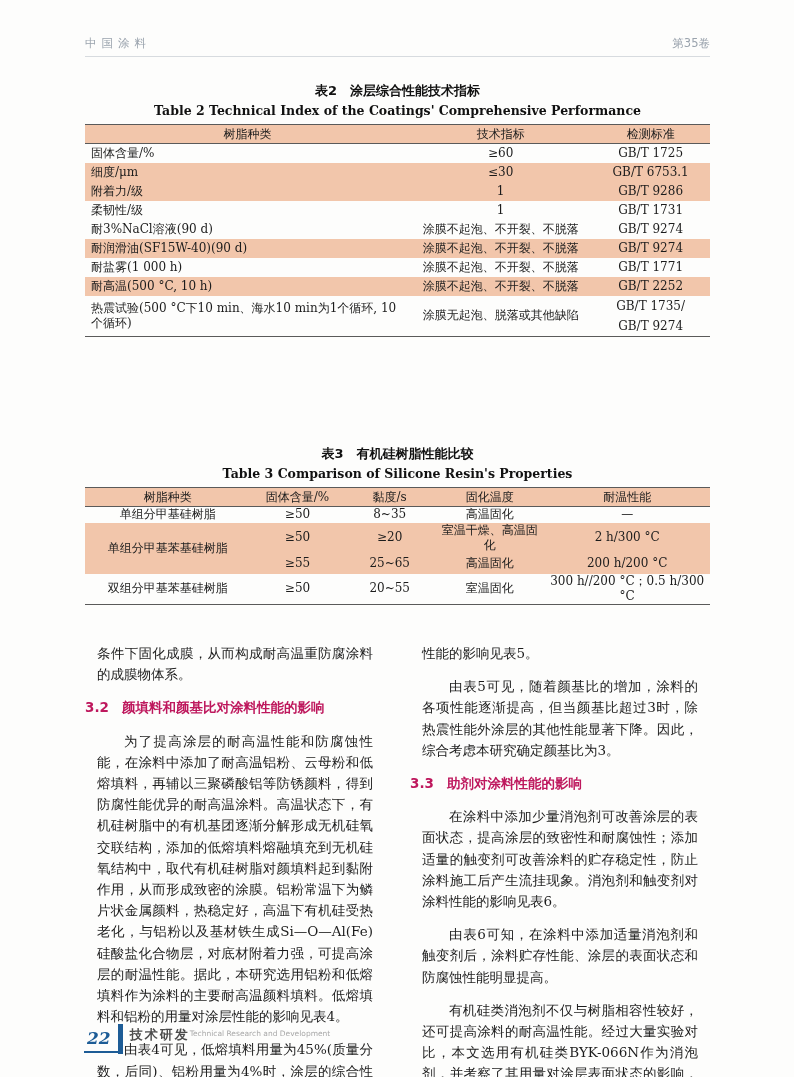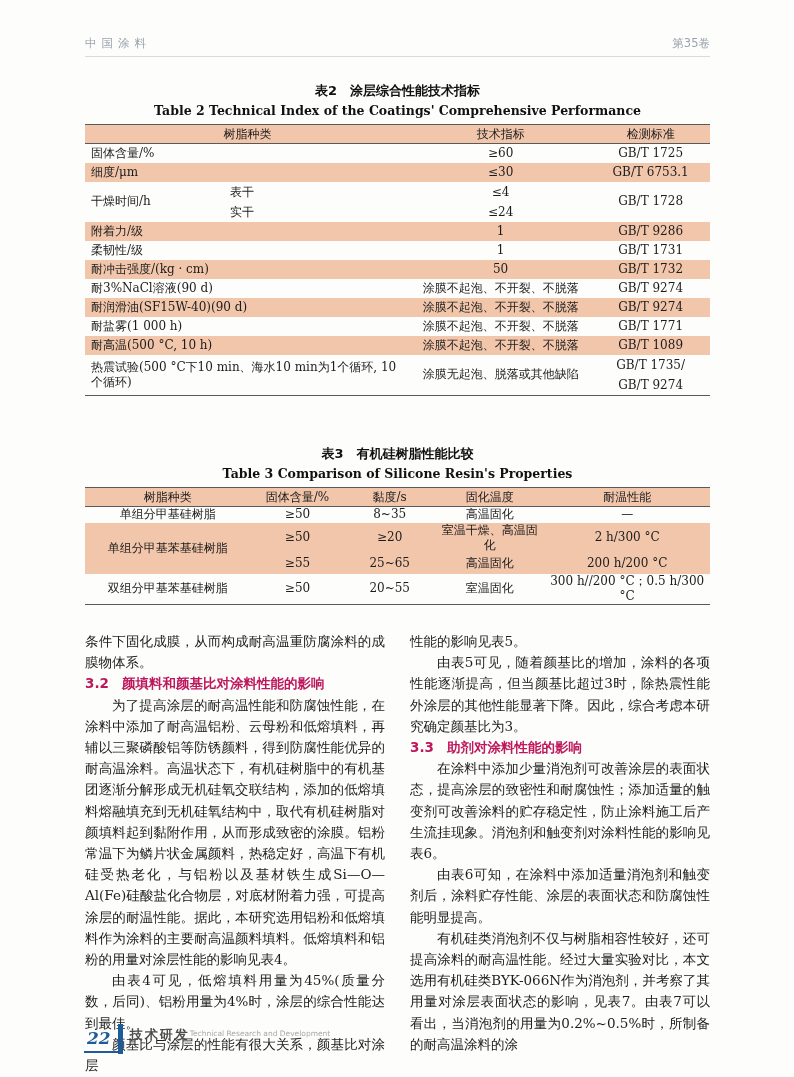--- a/index.html
+++ b/index.html
@@ -56,21 +56,21 @@
   .t3 col.c4 { width: 17.5%; } .t3 col.c5 { width: 26.5%; }
   .t3 td { text-align: center; height: 16px; }
   .t3 td.sub { height: 21px; }
 
   
   .cols {
     position: absolute; top: 631px; left: 85px; width: 625px;
     display: flex; justify-content: space-between;
   }
   .col { width: 300px; font-size: 13.5px; line-height: 21.2px; text-align: justify; }
-  .col p { margin: 0; }
+  .col p { margin: 12px; }
   .col p.ind { text-indent: 2em; }
   h3.sec {
     color: #be185d; font-size: 13.5px; line-height: 21.2px;
     font-family: "DejaVu Sans", "Liberation Sans", sans-serif; font-weight: bold;
   }
   h3.sec .num { margin-right: 13px; }
 
   
   .footer { position: absolute; left: 84px; top: 1024px; display: flex; align-items: flex-start; }
   .pageno {
@@ -113,70 +113,49 @@
       <tr>
         <td class="item">固体含量/%</td>
         <td class="val">≥60</td>
         <td class="std">GB/T 1725</td>
       </tr>
       <tr class="shade">
         <td class="item">细度/μm</td>
         <td class="val">≤30</td>
         <td class="std">GB/T 6753.1</td>
       </tr>
-      <tr>
-        <td class="item dbl rel">
-          <span>干燥时间/h</span>
-          <span class="subcol">
-            <div>表干</div>
-            <div>实干</div>
-          </span>
-        </td>
-        <td class="val dbl">
-          <div class="stack">
-            <div>≤4</div>
-            <div>≤24</div>
-          </div>
-        </td>
-        <td class="std dbl">GB/T 1728</td>
-      </tr>
       <tr class="shade">
         <td class="item">附着力/级</td>
         <td class="val">1</td>
         <td class="std">GB/T 9286</td>
       </tr>
       <tr>
         <td class="item">柔韧性/级</td>
         <td class="val">1</td>
         <td class="std">GB/T 1731</td>
       </tr>
-      <tr class="shade">
-        <td class="item">耐冲击强度/(kg · cm)</td>
-        <td class="val">50</td>
-        <td class="std">GB/T 1732</td>
-      </tr>
       <tr>
         <td class="item">耐3%NaCl溶液(90 d)</td>
         <td class="val">涂膜不起泡、不开裂、不脱落</td>
         <td class="std">GB/T 9274</td>
       </tr>
       <tr class="shade">
         <td class="item">耐润滑油(SF15W-40)(90 d)</td>
         <td class="val">涂膜不起泡、不开裂、不脱落</td>
         <td class="std">GB/T 9274</td>
       </tr>
       <tr>
         <td class="item">耐盐雾(1 000 h)</td>
         <td class="val">涂膜不起泡、不开裂、不脱落</td>
         <td class="std">GB/T 1771</td>
       </tr>
       <tr class="shade">
         <td class="item">耐高温(500 °C, 10 h)</td>
         <td class="val">涂膜不起泡、不开裂、不脱落</td>
-        <td class="std">GB/T 1089</td>
+        <td class="std">GB/T 2252</td>
       </tr>
       <tr>
         <td class="item dbl">热震试验(500 °C下10 min、海水10 min为1个循环, 10个循环)</td>
         <td class="val dbl">涂膜无起泡、脱落或其他缺陷</td>
         <td class="std dbl">
           <div class="stack">
             <div>GB/T 1735/</div>
             <div>GB/T 9274</div>
           </div>
         </td>

